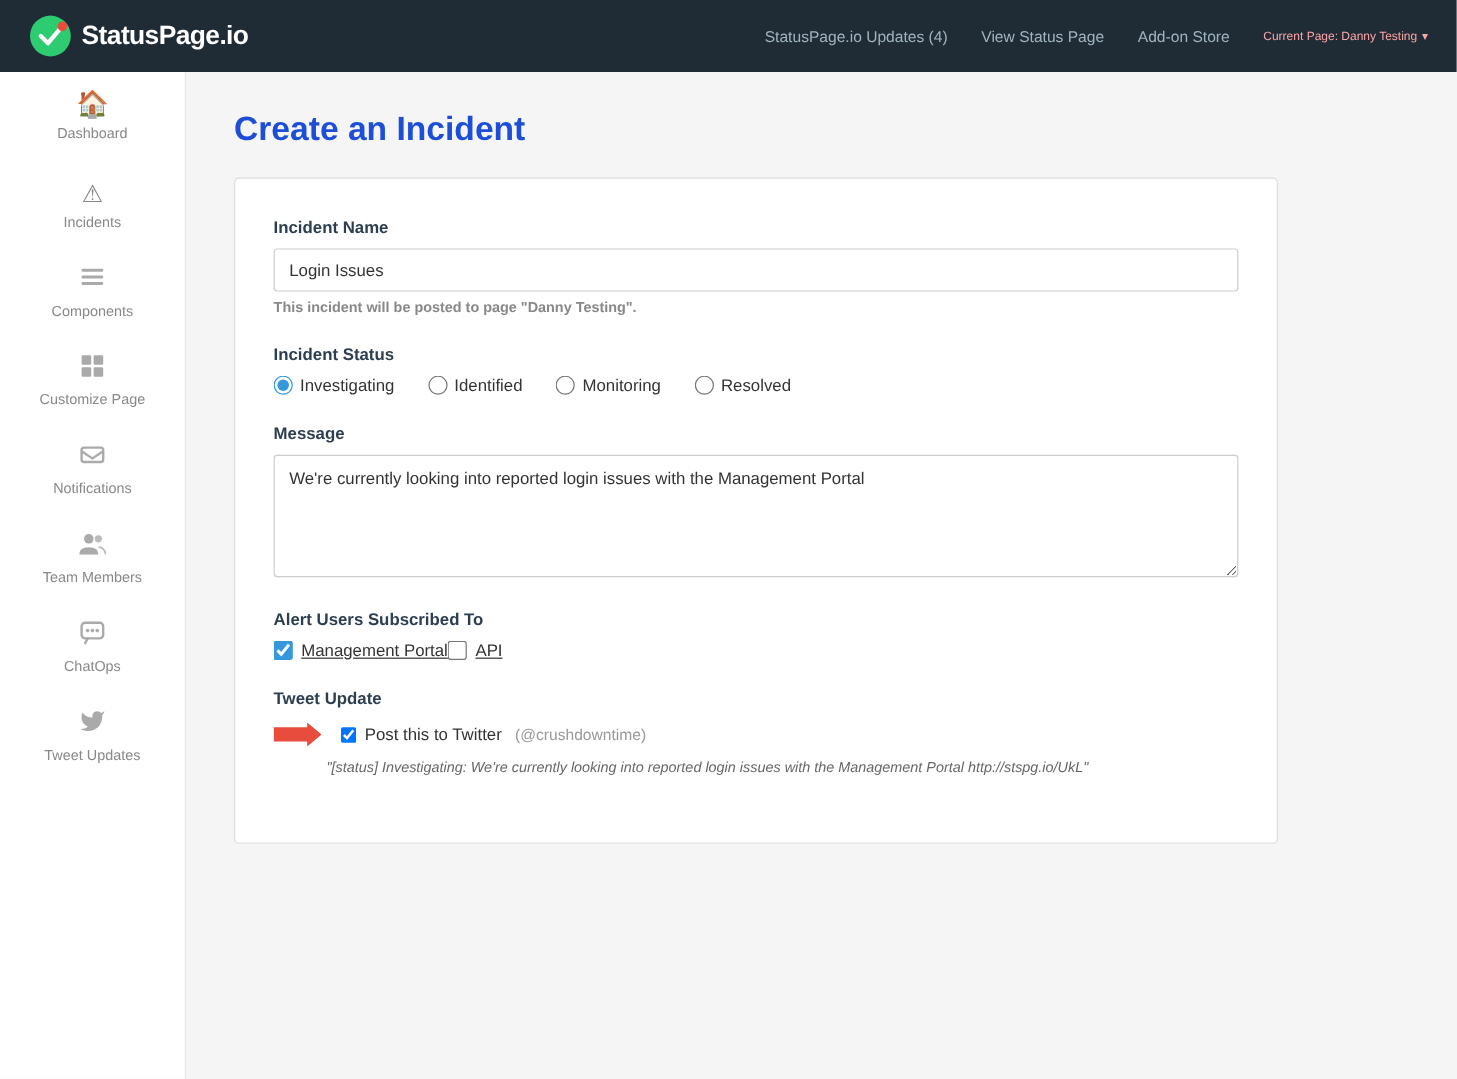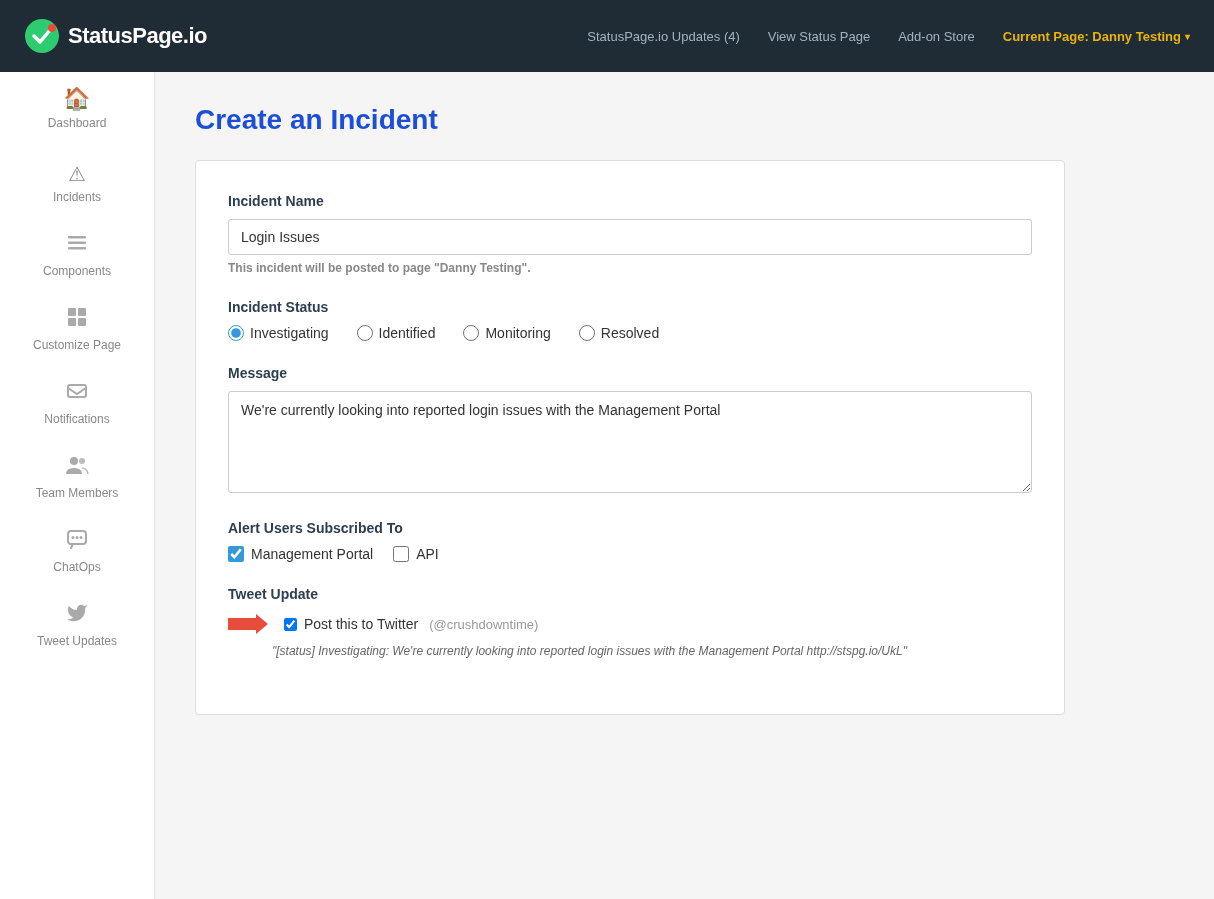--- a/index.html
+++ b/index.html
@@ -1,21 +1,21 @@
 <!DOCTYPE html>
 <html><head>
   <meta charset="utf-8">
   <style>
     * { box-sizing: border-box; margin: 0; padding: 0; }
     body { font-family: -apple-system, BlinkMacSystemFont, 'Segoe UI', Helvetica, Arial, sans-serif; background: #f5f5f5; color: #333; font-size: 14px; }
 
     
     .header {
       background: #1f2b35;
-      height: 72px;
+      height: 60px;
       display: flex;
       align-items: center;
       padding: 0 24px;
       justify-content: space-between;
     }
     .header-logo {
       display: flex;
       align-items: center;
       gap: 8px;
     }
@@ -33,27 +33,26 @@
       display: flex;
       align-items: center;
       gap: 28px;
     }
     .header-nav a {
       color: #a0b4c0;
       text-decoration: none;
       font-size: 13px;
     }
     .current-page {
-      color: #eab308;
-      font-size: 13px;
+      color: #fca5a5;
+      font-size: 10px;
       display: flex;
       align-items: center;
       gap: 4px;
       cursor: pointer;
-      font-weight: bold;
     }
     .current-page::after {
       content: '▾';
       font-size: 10px;
     }
 
     
     .app-body {
       display: flex;
       min-height: calc(100vh - 60px);
@@ -171,22 +170,22 @@
       resize: vertical;
       min-height: 100px;
       outline: none;
       font-family: inherit;
     }
 
     
     .checkbox-group {
       display: flex;
       align-items: center;
-      gap: 20px;
       flex-wrap: wrap;
+      text-decoration: underline;
     }
     .checkbox-label {
       display: flex;
       align-items: center;
       gap: 7px;
       cursor: pointer;
       font-size: 14px;
       color: #333;
     }
     .checkbox-label input[type="checkbox"] {

